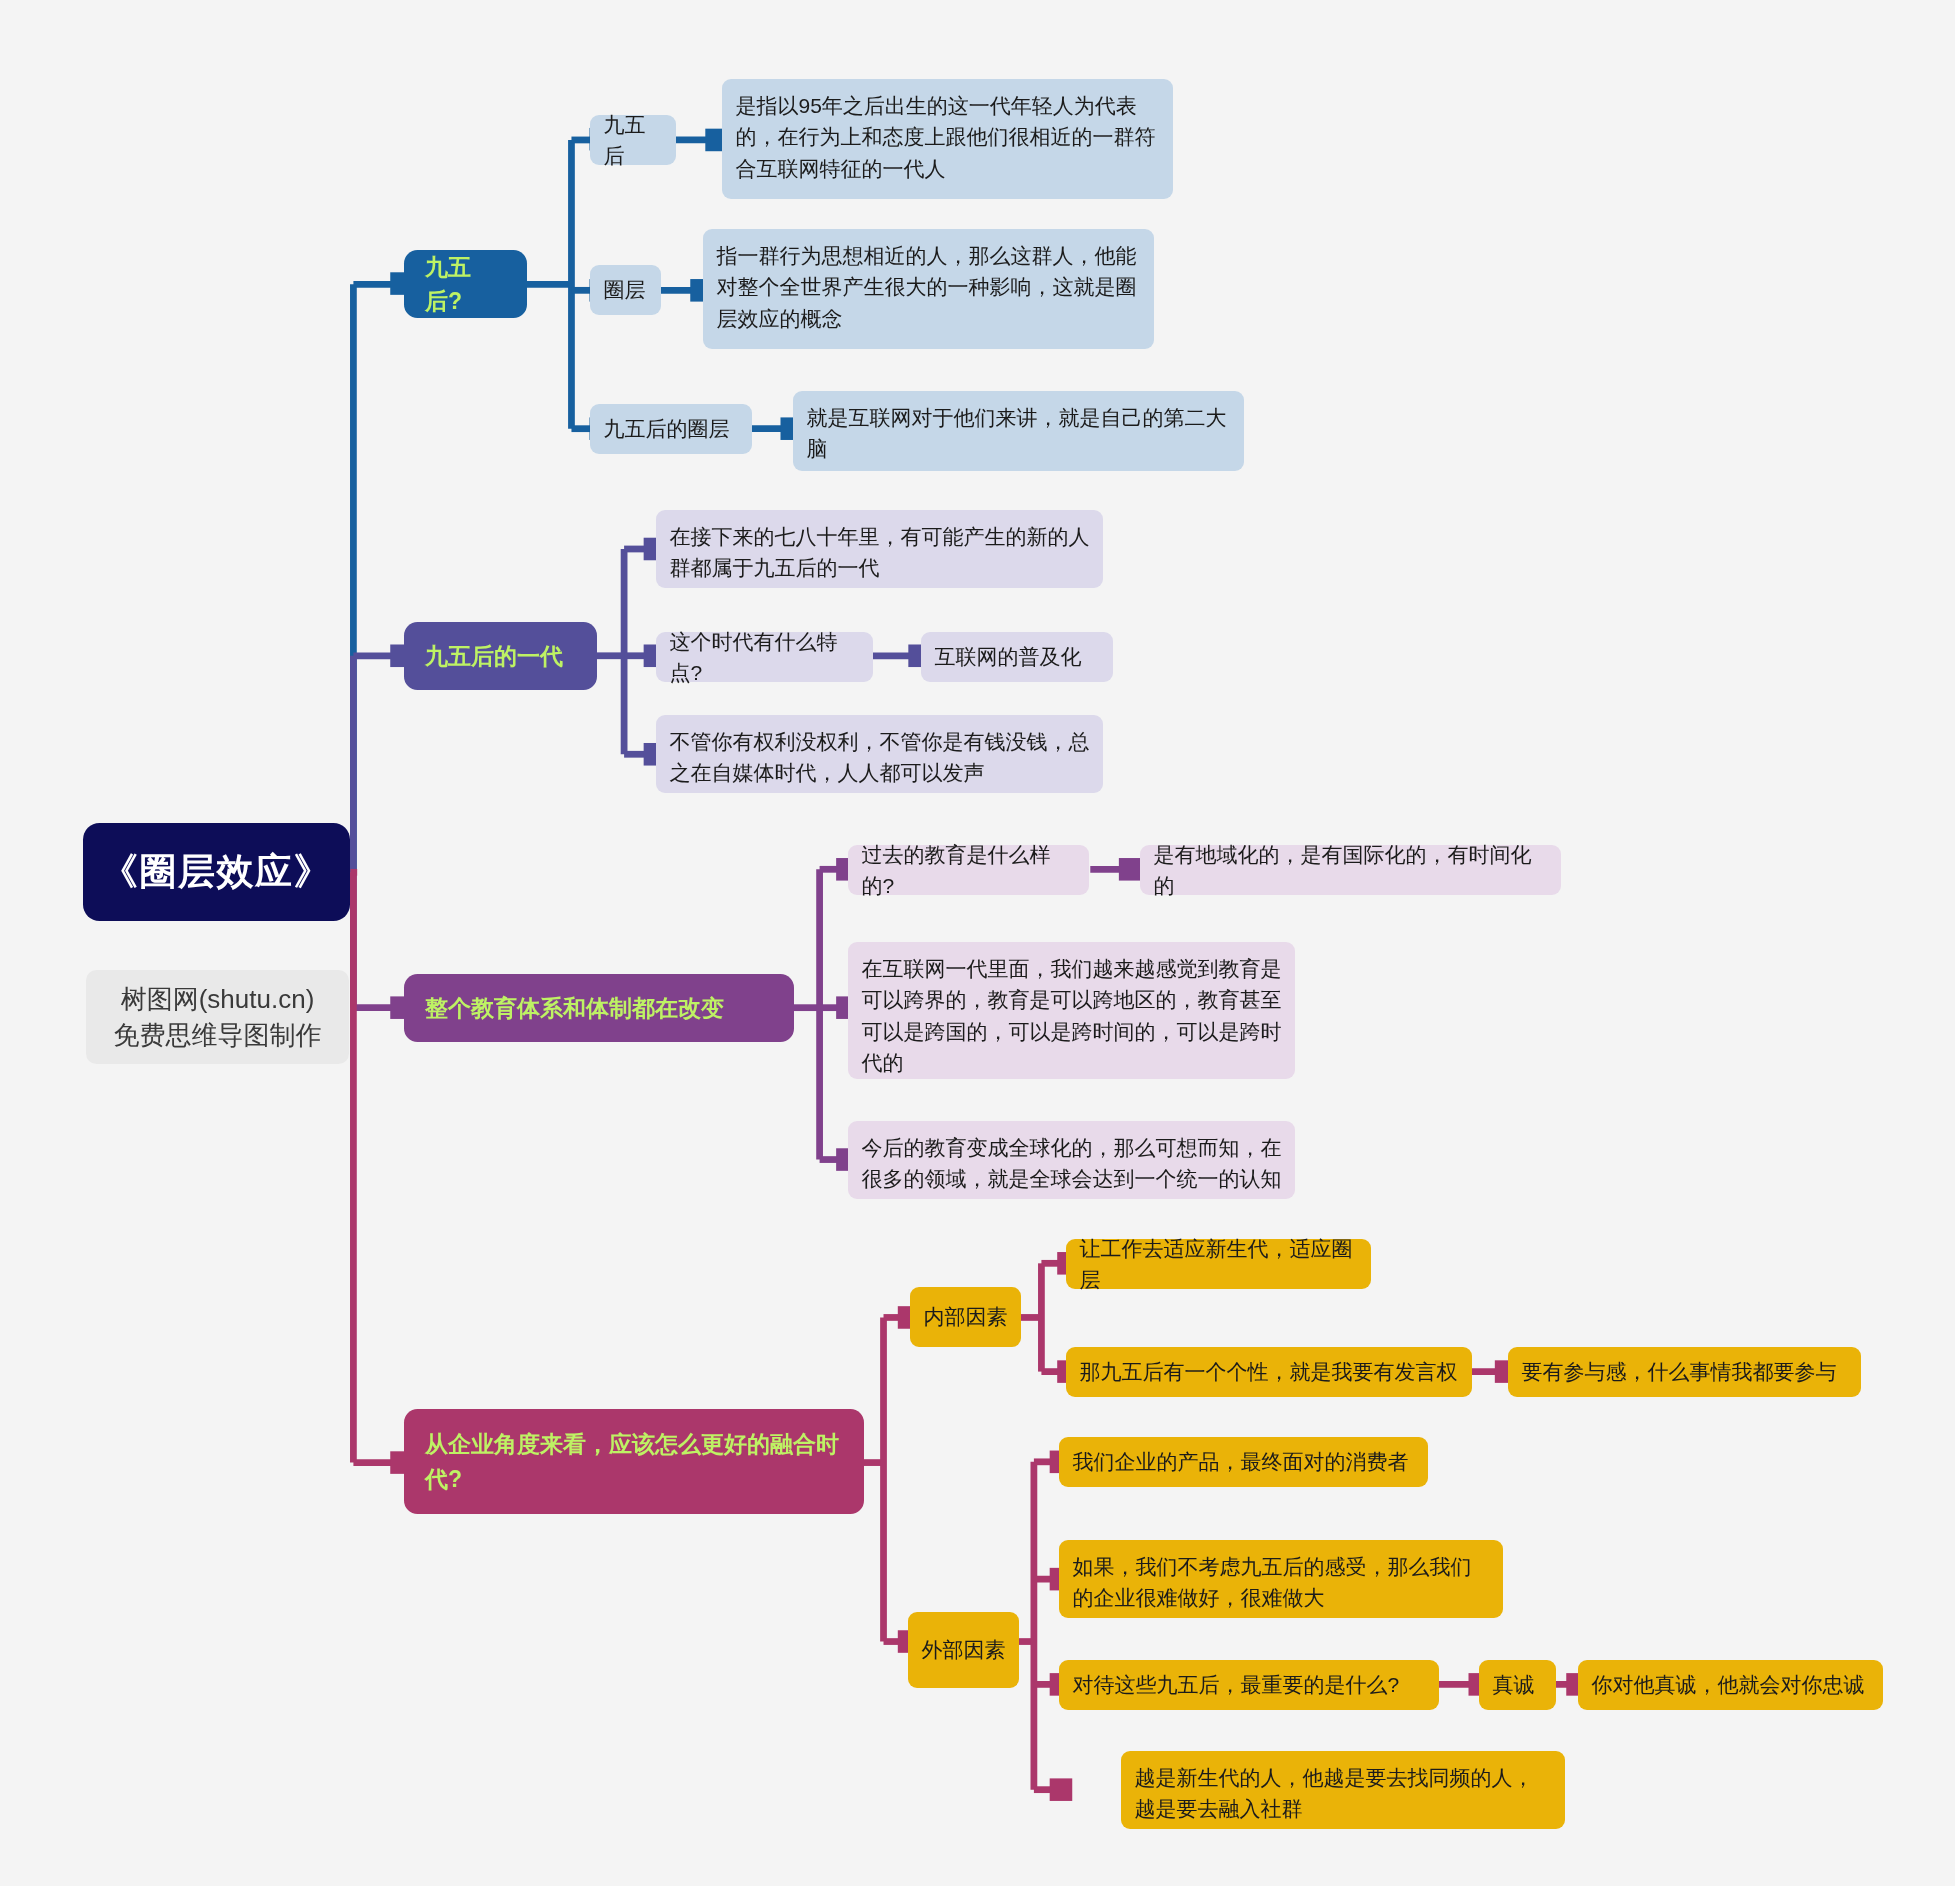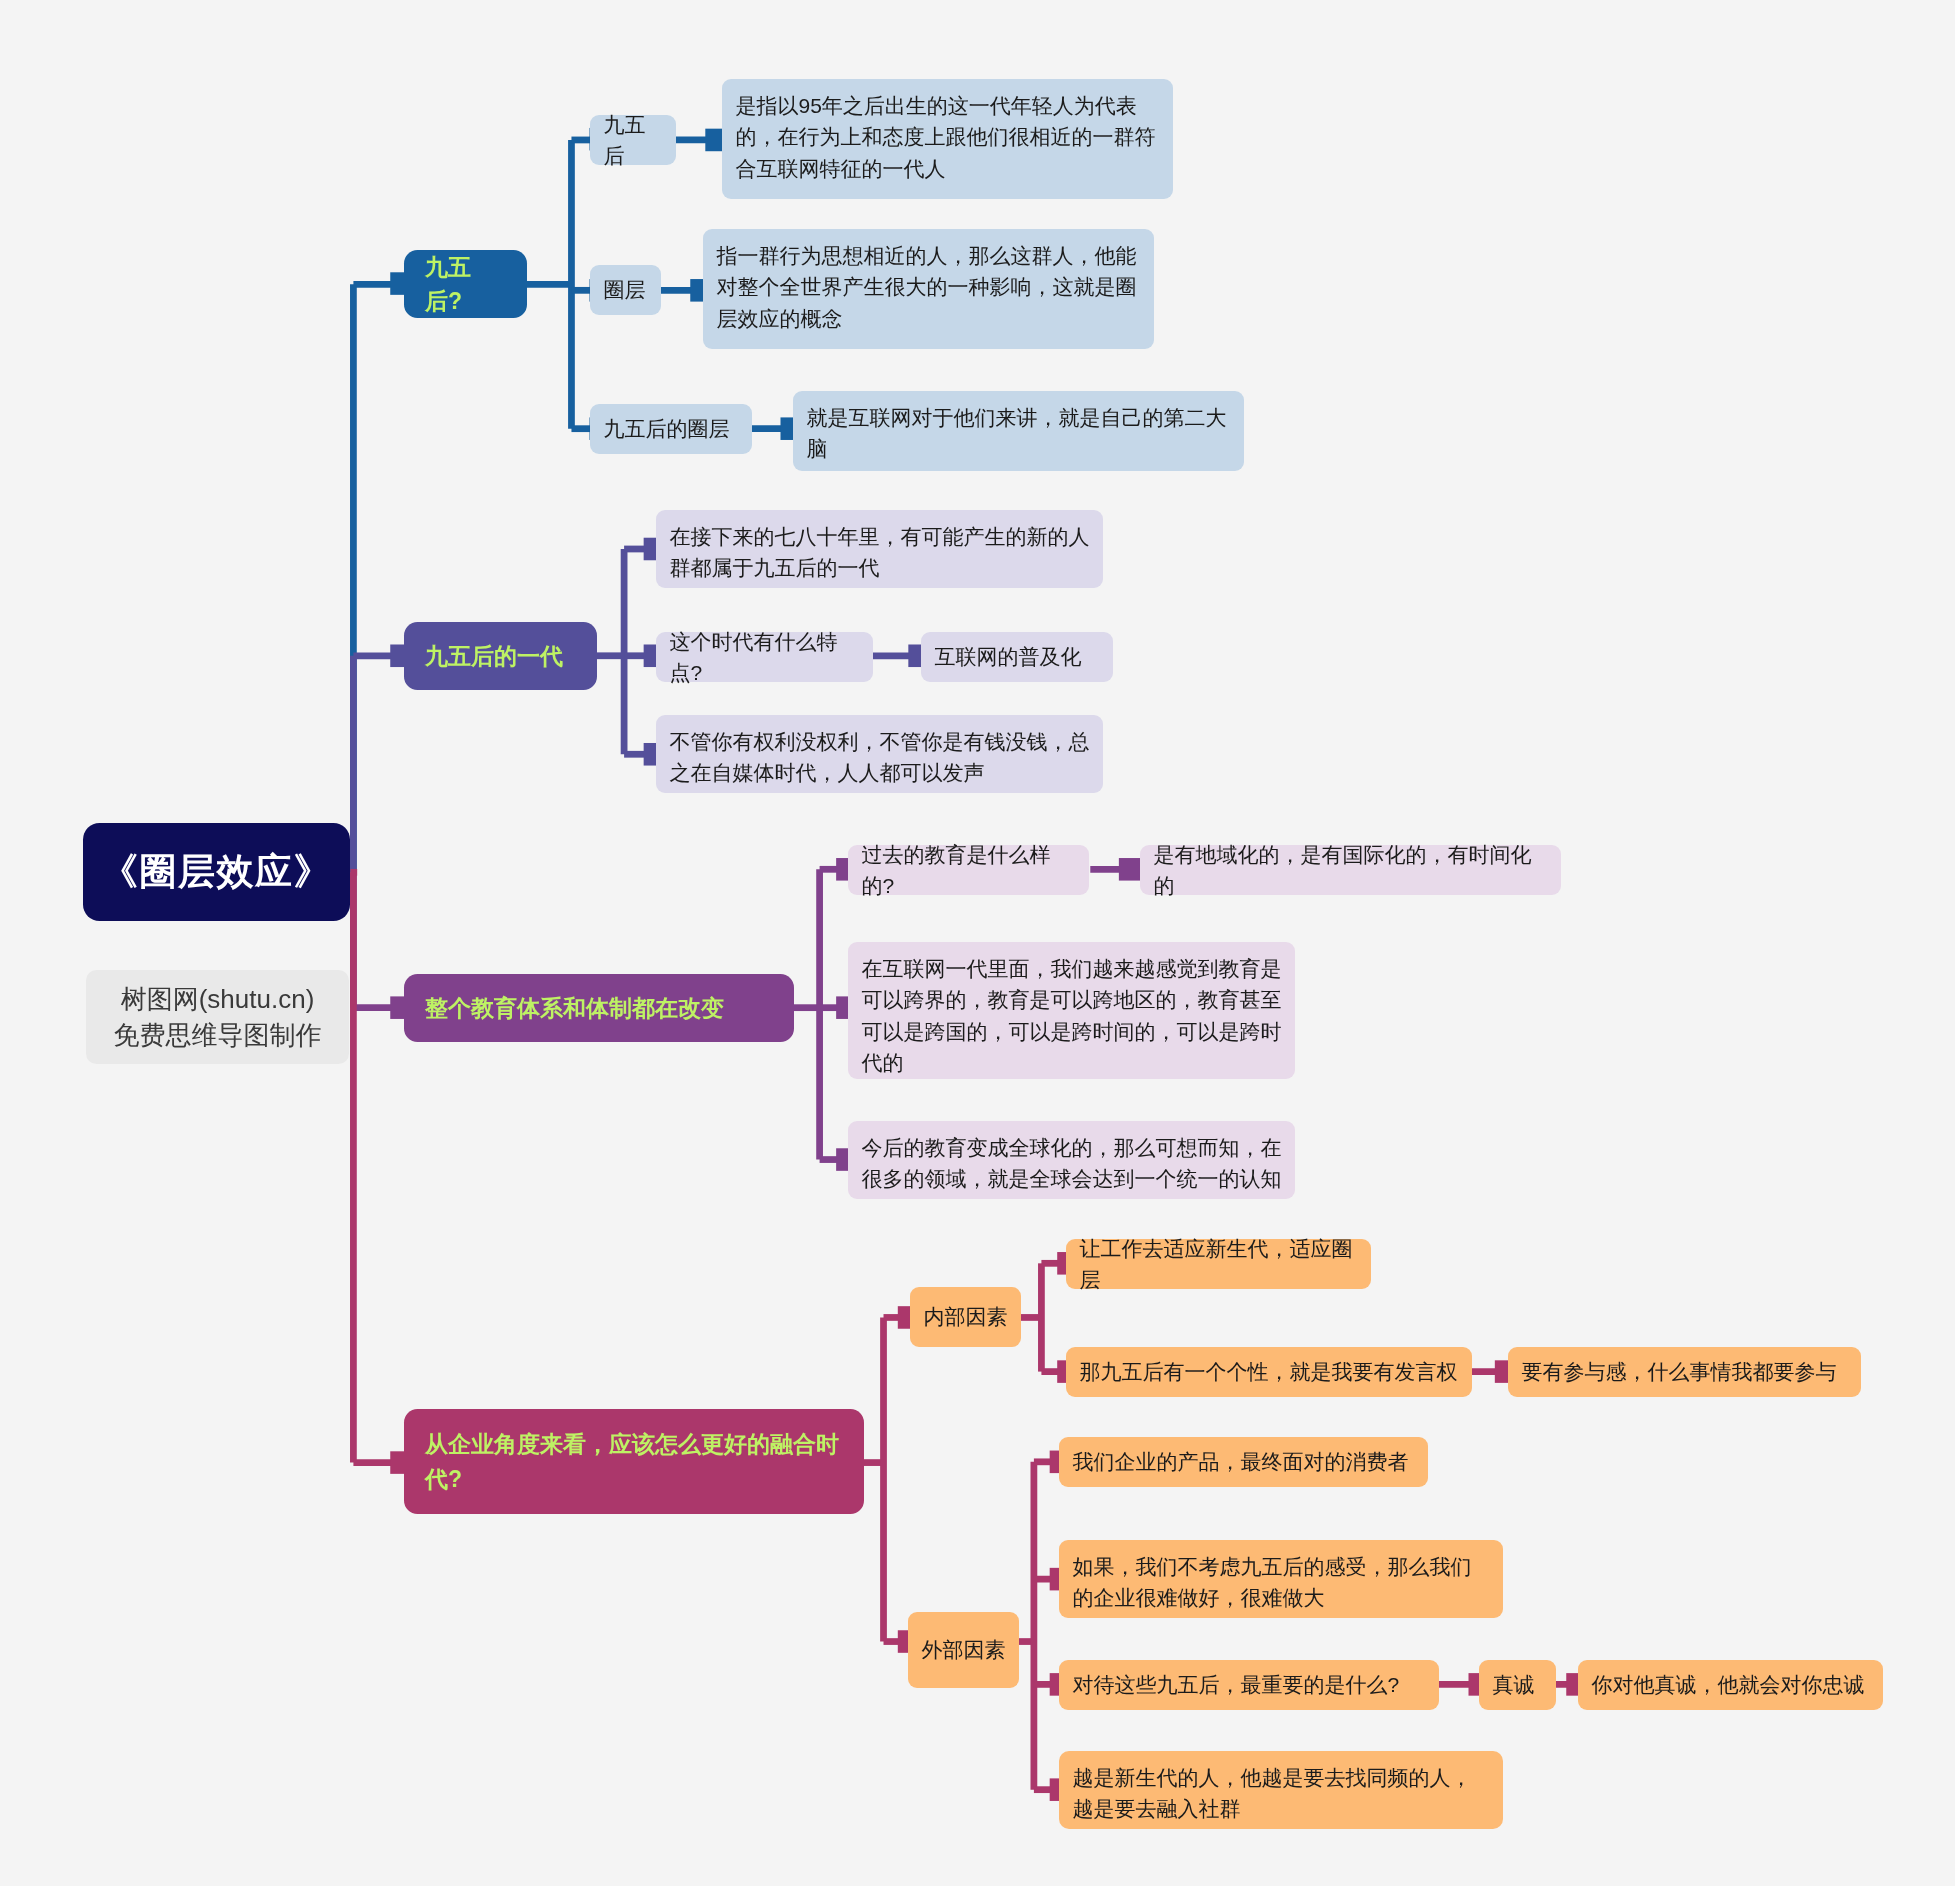--- a/index.html
+++ b/index.html
@@ -55,21 +55,21 @@
   .b1.blue    { background:#17609f; }
   .b1.violet  { background:#544f9a; }
   .b1.magenta { background:#80418c; }
   .b1.crimson { background:#ab376b; }
 
   
   .lf{ font-size:21px; padding:10.5px 13.5px; border-radius:9px; color:#1b1b1b; }
   .lf.blue    { background:#c5d7e8; }
   .lf.violet  { background:#dcd9eb; }
   .lf.magenta { background:#e8daea; }
-  .lf.crimson { background:#fdba74; }
+  .lf.crimson { background:#eab308; }
 </style>
 </head>
 <body>
 
 <div id="canvas">
 
   <svg id="wires" viewBox="0 0 2600 2508">
     <g fill="none" stroke-width="9" stroke-linecap="butt">
 
       <path d="M470,1160 L470,378" stroke="#17609f"></path>
@@ -270,18 +270,18 @@
   <div class="node lf crimson" style="left:1059px;top:1660px;width:380px;height:50px;">
     <span>对待这些九五后，最重要的是什么?</span>
   </div>
   <div class="node lf crimson" style="left:1479px;top:1660px;width:77px;height:50px;">
     <span>真诚</span>
   </div>
   <div class="node lf crimson" style="left:1578px;top:1660px;width:305px;height:50px;">
     <span>你对他真诚，他就会对你忠诚</span>
   </div>
 
-  <div class="node lf crimson" style="left:1059px;top:1751px;width:444px;height:78px;align-items:flex-start;border-radius:10px;">
+  <div class="node lf crimson" style="left:1121px;top:1751px;width:444px;height:78px;align-items:flex-start;">
     <span>越是新生代的人，他越是要去找同频的人，越是要去融入社群</span>
   </div>
 
 </div>
 
 
 </body></html>

